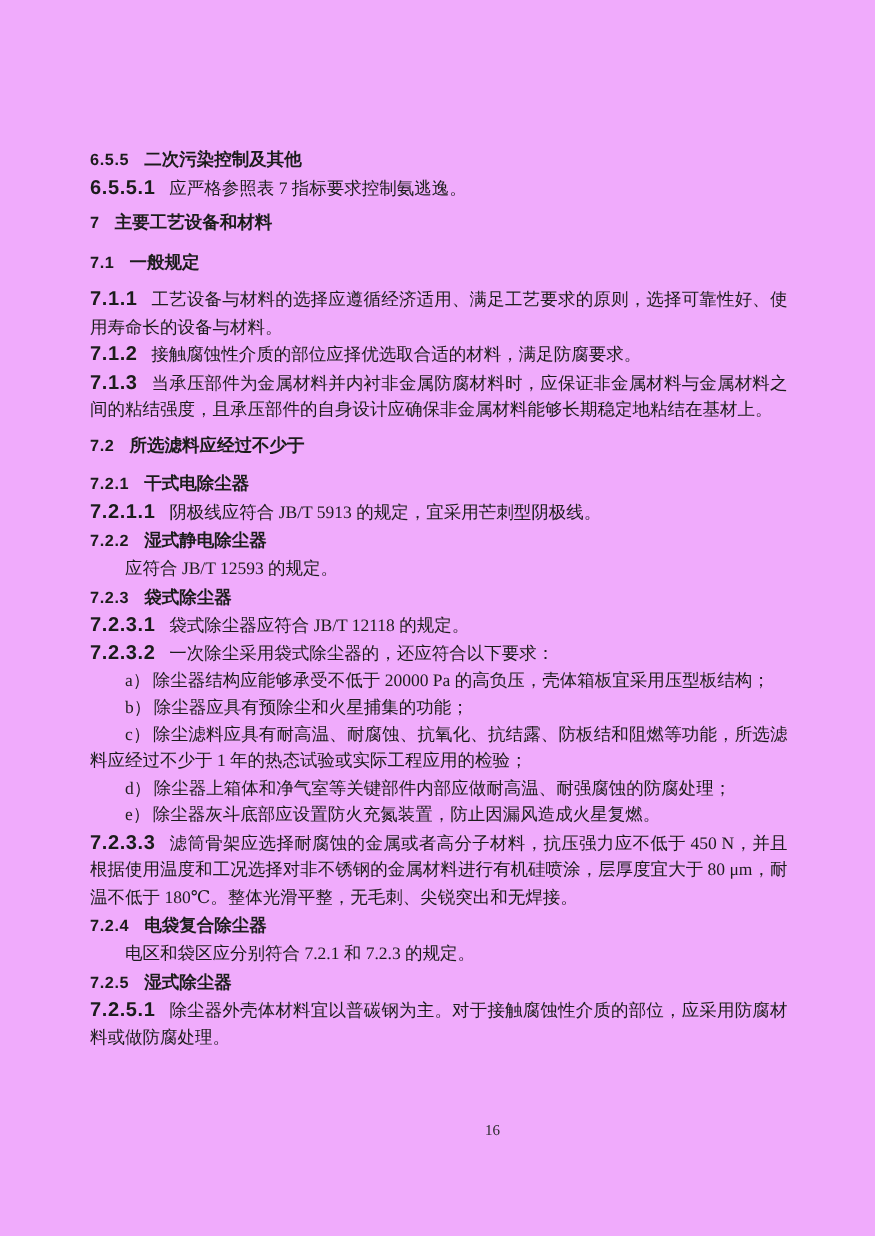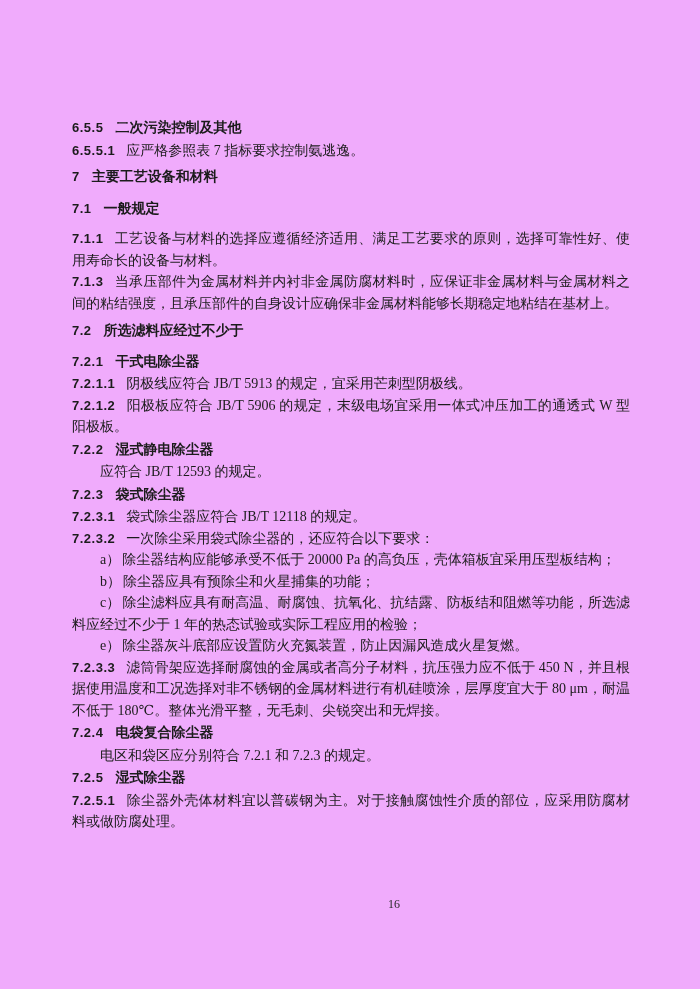--- a/index.html
+++ b/index.html
@@ -25,21 +25,21 @@
     width: 558px;
     text-align: justify;
   }
   .clause {
     margin: 0;
     padding: 0;
   }
   .clause .num {
     font-family: "Liberation Sans", "DejaVu Sans", sans-serif;
     font-weight: 700;
-    font-size: 13px;
+    font-size: 16px;
     letter-spacing: 0.5px;
     margin-right: 11px;
     white-space: nowrap;
   }
   .heading {
     font-family: "Liberation Sans", "DejaVu Sans", sans-serif;
     font-weight: 700;
     margin: 0;
     text-align: left;
   }
@@ -70,33 +70,34 @@
 </head>
 <body>
 
 <div class="page">
   <div class="content">
       <div class="heading h3"><span class="hnum">6.5.5</span><span class="htext">二次污染控制及其他</span></div>
       <p class="clause"><span class="num">6.5.5.1</span><span>应严格参照表 7 指标要求控制氨逃逸。</span></p>
       <div class="heading h1"><span class="hnum">7</span><span class="htext">主要工艺设备和材料</span></div>
       <div class="heading h2"><span class="hnum">7.1</span><span class="htext">一般规定</span></div>
       <p class="clause"><span class="num">7.1.1</span><span>工艺设备与材料的选择应遵循经济适用、满足工艺要求的原则，选择可靠性好、使用寿命长的设备与材料。</span></p>
+      <p class="clause"><span class="num">7.1.2</span><span>接触腐蚀性介质的部位应择优选取合适的材料，满足防腐要求。</span></p>
       <p class="clause"><span class="num">7.1.3</span><span>当承压部件为金属材料并内衬非金属防腐材料时，应保证非金属材料与金属材料之间的粘结强度，且承压部件的自身设计应确保非金属材料能够长期稳定地粘结在基材上。</span></p>
       <div class="heading h2"><span class="hnum">7.2</span><span class="htext">所选滤料应经过不少于</span></div>
       <div class="heading h3"><span class="hnum">7.2.1</span><span class="htext">干式电除尘器</span></div>
       <p class="clause"><span class="num">7.2.1.1</span><span>阴极线应符合 JB/T 5913 的规定，宜采用芒刺型阴极线。</span></p>
-      <p class="clause"><span class="num">7.2.1.2</span><span>阳极板应符合 JB/T 5906 的规定，末级电场宜采用一体式冲压加工的通透式 W 型阳极板。</span></p>
       <div class="heading h3"><span class="hnum">7.2.2</span><span class="htext">湿式静电除尘器</span></div>
       <p class="clause indent"><span>应符合 JB/T 12593 的规定。</span></p>
       <div class="heading h3"><span class="hnum">7.2.3</span><span class="htext">袋式除尘器</span></div>
       <p class="clause"><span class="num">7.2.3.1</span><span>袋式除尘器应符合 JB/T 12118 的规定。</span></p>
       <p class="clause"><span class="num">7.2.3.2</span><span>一次除尘采用袋式除尘器的，还应符合以下要求：</span></p>
       <p class="clause list-item"><span class="li-marker">a）</span><span>除尘器结构应能够承受不低于 20000 Pa 的高负压，壳体箱板宜采用压型板结构；</span></p>
       <p class="clause list-item"><span class="li-marker">b）</span><span>除尘器应具有预除尘和火星捕集的功能；</span></p>
       <p class="clause list-item"><span class="li-marker">c）</span><span>除尘滤料应具有耐高温、耐腐蚀、抗氧化、抗结露、防板结和阻燃等功能，所选滤料应经过不少于 1 年的热态试验或实际工程应用的检验；</span></p>
+      <p class="clause list-item"><span class="li-marker">d）</span><span>除尘器上箱体和净气室等关键部件内部应做耐高温、耐强腐蚀的防腐处理；</span></p>
       <p class="clause list-item"><span class="li-marker">e）</span><span>除尘器灰斗底部应设置防火充氮装置，防止因漏风造成火星复燃。</span></p>
       <p class="clause"><span class="num">7.2.3.3</span><span>滤筒骨架应选择耐腐蚀的金属或者高分子材料，抗压强力应不低于 450 N，并且根据使用温度和工况选择对非不锈钢的金属材料进行有机硅喷涂，层厚度宜大于 80 μm，耐温不低于 180℃。整体光滑平整，无毛刺、尖锐突出和无焊接。</span></p>
       <div class="heading h3"><span class="hnum">7.2.4</span><span class="htext">电袋复合除尘器</span></div>
       <p class="clause indent"><span>电区和袋区应分别符合 7.2.1 和 7.2.3 的规定。</span></p>
       <div class="heading h3"><span class="hnum">7.2.5</span><span class="htext">湿式除尘器</span></div>
       <p class="clause"><span class="num">7.2.5.1</span><span>除尘器外壳体材料宜以普碳钢为主。对于接触腐蚀性介质的部位，应采用防腐材料或做防腐处理。</span></p>
     </div>
   <div class="page-footer">16</div>
 </div>
 

